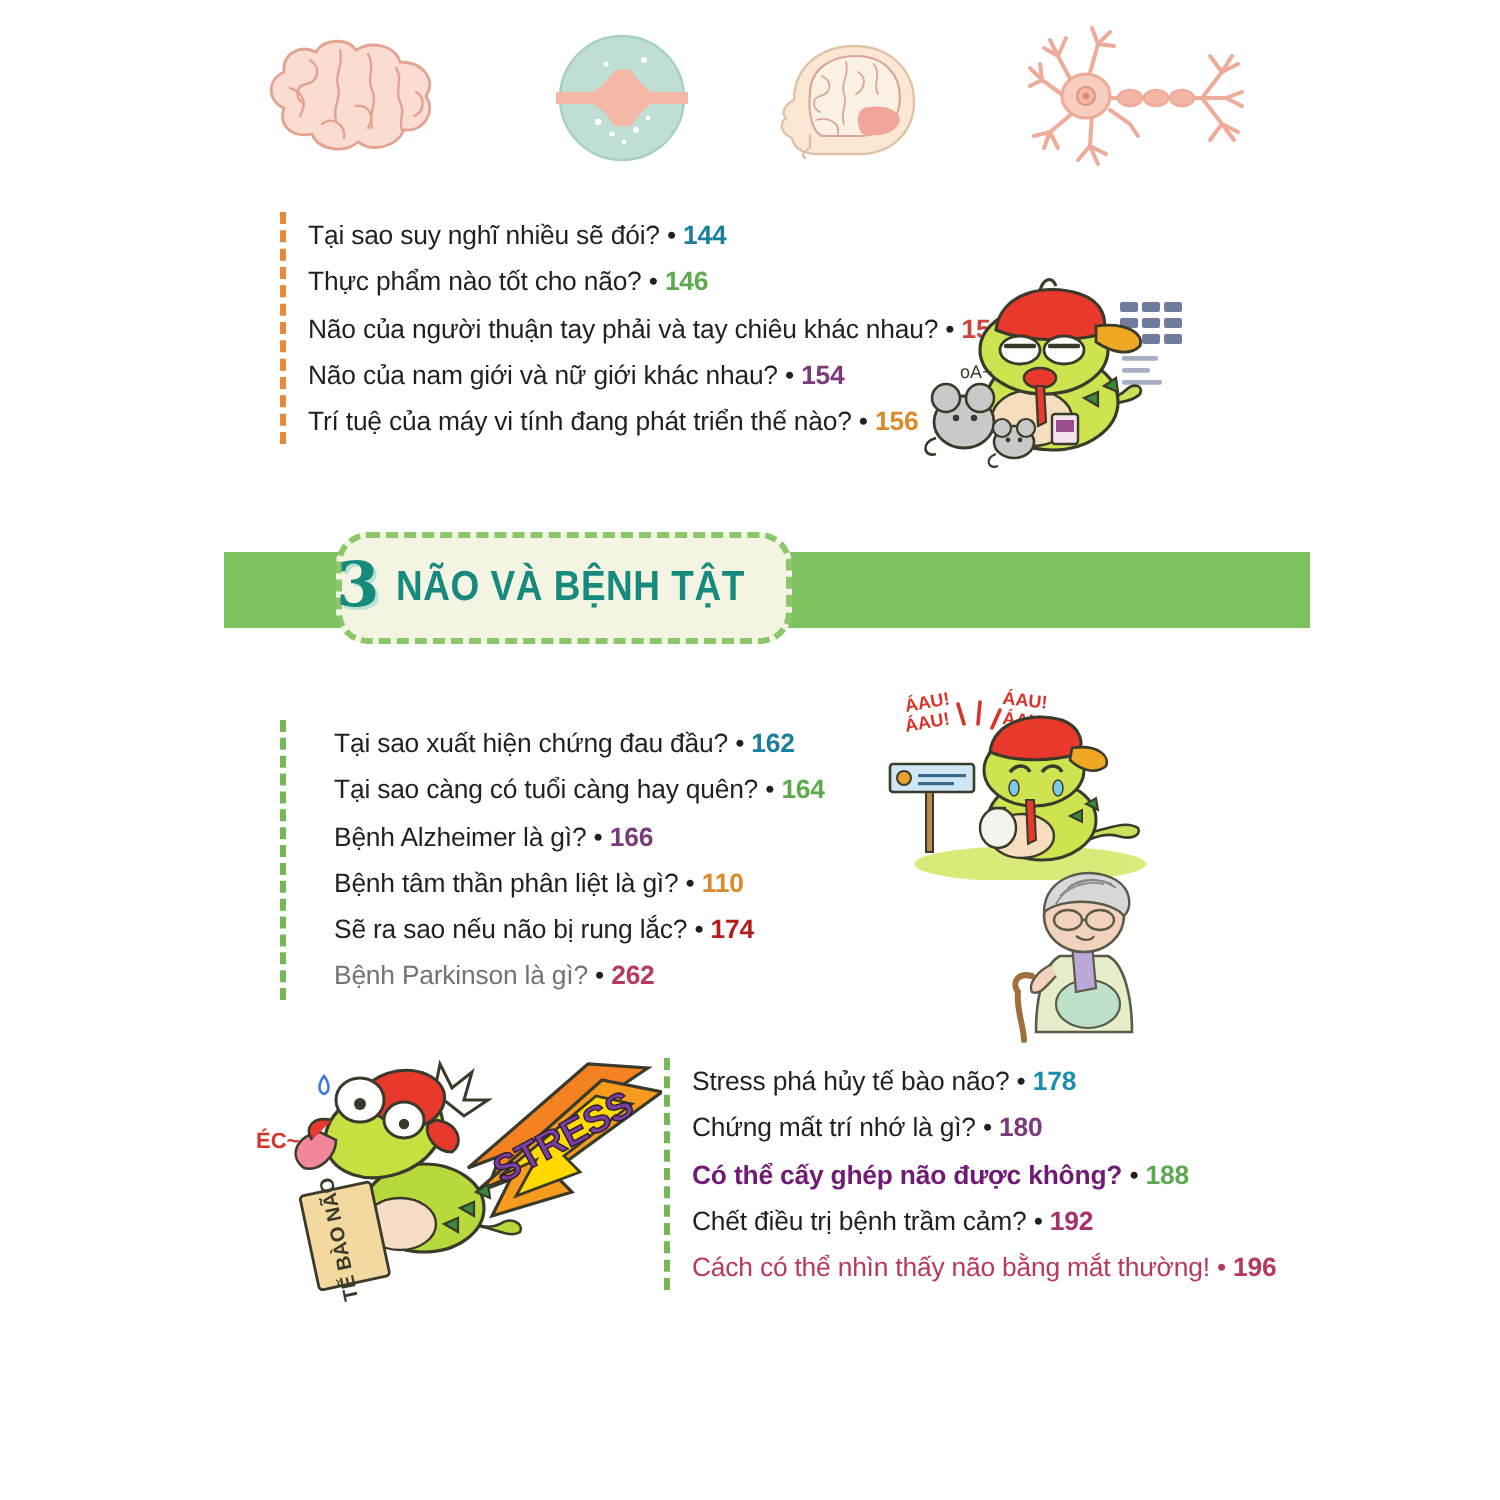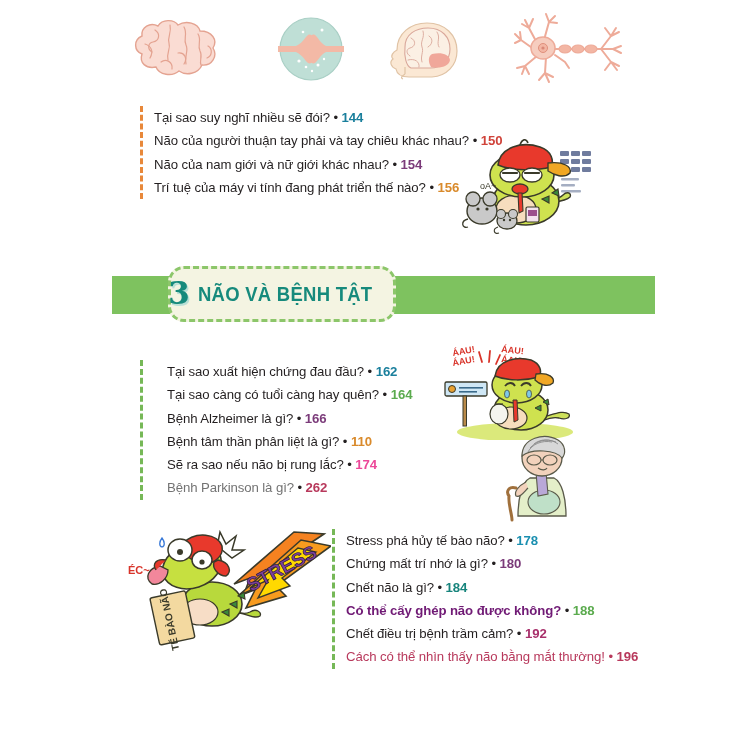--- a/index.html
+++ b/index.html
@@ -165,20 +165,21 @@
       <g stroke="#eeab99" stroke-width="2" fill="none" stroke-linecap="round">
         <path d="M88 39 L98 26 M98 26 L103 18 M98 26 L92 18 M98 26 L106 22"></path>
         <path d="M88 39 L98 52 M98 52 L104 60 M98 52 L92 60 M98 52 L106 56"></path>
         <path d="M88 39 L100 39 M100 39 L108 36 M100 39 L108 43"></path>
       </g>
     </svg>
   </div>
 
   <div class="toc" id="list-top" style="border-left-color: rgb(232, 136, 58);">
       <div class="toc-item"><span style="color: rgb(35, 31, 32); margin-top: 48px;">Tại sao suy nghĩ nhiều sẽ đói?</span><span class="sep" style="color: rgb(35, 31, 32);"> • </span><span class="pg" style="color: rgb(26, 127, 156);">144</span></div>
+      <div class="toc-item"><span style="color: rgb(35, 31, 32);">Thực phẩm nào tốt cho não?</span><span class="sep" style="color: rgb(35, 31, 32);"> • </span><span class="pg" style="color: rgb(91, 171, 78);">146</span></div>
       <div class="toc-item"><span style="color: rgb(35, 31, 32);">Não của người thuận tay phải và tay chiêu khác nhau?</span><span class="sep" style="color: rgb(35, 31, 32);"> • </span><span class="pg" style="color: rgb(208, 67, 58);">150</span></div>
       <div class="toc-item"><span style="color: rgb(35, 31, 32);">Não của nam giới và nữ giới khác nhau?</span><span class="sep" style="color: rgb(35, 31, 32);"> • </span><span class="pg" style="color: rgb(123, 59, 122);">154</span></div>
       <div class="toc-item"><span style="color: rgb(35, 31, 32);">Trí tuệ của máy vi tính đang phát triển thế nào?</span><span class="sep" style="color: rgb(35, 31, 32);"> • </span><span class="pg" style="color: rgb(217, 138, 43);">156</span></div>
     </div>
 
   <svg class="ill" style="left:460px; top:135px;" width="155" height="108" viewBox="0 0 155 108">
 
     <g fill="#3a4a7a" opacity="0.72">
       <rect x="100" y="16" width="9" height="5" rx="1"></rect>
         <rect x="111" y="16" width="9" height="5" rx="1"></rect>
@@ -241,21 +242,21 @@
   <div id="chapter-plate" style="background: rgb(244, 244, 226); border-color: rgb(140, 198, 106);">
     <span id="chapter-num" style="color: rgb(22, 138, 124);">3</span>
     <span id="chapter-title" style="color: rgb(22, 138, 124);">NÃO VÀ BỆNH TẬT</span>
   </div>
 
   <div class="toc green" id="list-mid" style="border-left-color: rgb(118, 184, 87);">
       <div class="toc-item"><span style="color: rgb(35, 31, 32);">Tại sao xuất hiện chứng đau đầu?</span><span class="sep" style="color: rgb(35, 31, 32);"> • </span><span class="pg" style="color: rgb(26, 127, 156);">162</span></div>
       <div class="toc-item"><span style="color: rgb(35, 31, 32);">Tại sao càng có tuổi càng hay quên?</span><span class="sep" style="color: rgb(35, 31, 32);"> • </span><span class="pg" style="color: rgb(91, 171, 78);">164</span></div>
       <div class="toc-item"><span style="color: rgb(35, 31, 32);">Bệnh Alzheimer là gì?</span><span class="sep" style="color: rgb(35, 31, 32);"> • </span><span class="pg" style="color: rgb(123, 59, 122);">166</span></div>
       <div class="toc-item"><span style="color: rgb(35, 31, 32);">Bệnh tâm thần phân liệt là gì?</span><span class="sep" style="color: rgb(35, 31, 32);"> • </span><span class="pg" style="color: rgb(217, 138, 43);">110</span></div>
-      <div class="toc-item"><span style="color: rgb(35, 31, 32);">Sẽ ra sao nếu não bị rung lắc?</span><span class="sep" style="color: rgb(35, 31, 32);"> • </span><span class="pg" style="color: #ec4899;">174</span></div>
+      <div class="toc-item"><span style="color: rgb(35, 31, 32);">Sẽ ra sao nếu não bị rung lắc?</span><span class="sep" style="color: rgb(35, 31, 32);"> • </span><span class="pg" style="color: #b91c1c;">174</span></div>
       <div class="toc-item"><span style="color: #737373;">Bệnh Parkinson là gì?</span><span class="sep" style="color: rgb(35, 31, 32);"> • </span><span class="pg" style="color: rgb(184, 57, 92);">262</span></div>
     </div>
 
   <svg class="ill" style="left:435px; top:340px;" width="160" height="100" viewBox="0 0 160 100">
 
     <ellipse cx="80" cy="92" rx="58" ry="9" fill="#cfe24f" opacity="0.75"></ellipse>
 
     <g fill="#d8342a" font-family="Liberation Sans, sans-serif" font-size="9" font-weight="bold">
       <text x="18" y="16" transform="rotate(-10 18 16)">ÁAU!</text>
       <text x="18" y="26" transform="rotate(-10 18 26)">ÁAU!</text>
@@ -366,19 +367,18 @@
       <rect x="28" y="78" width="36" height="48" rx="2" fill="#f3d9a0" stroke="#3a3a2a" stroke-width="1.4"></rect>
       <text x="46" y="103" font-family="Liberation Sans, sans-serif" font-size="10" font-weight="bold" fill="#3a3a2a" text-anchor="middle" transform="rotate(-90 46 103)">TẾ BÀO NÃO</text>
     </g>
 
     <path d="M112 80 l6 -4 l1 7 Z M104 88 l7 -3 l0 7 Z M96 96 l7 -3 l0 7 Z" fill="#3a8a3a" stroke="#3a3a2a" stroke-width="1.1"></path>
   </svg>
 
   <div class="toc green" id="list-bottom" style="border-left-color: rgb(118, 184, 87);">
       <div class="toc-item"><span style="color: rgb(35, 31, 32);">Stress phá hủy tế bào não?</span><span class="sep" style="color: rgb(35, 31, 32);"> • </span><span class="pg" style="color: rgb(26, 143, 176);">178</span></div>
       <div class="toc-item"><span style="color: rgb(35, 31, 32);">Chứng mất trí nhớ là gì?</span><span class="sep" style="color: rgb(35, 31, 32);"> • </span><span class="pg" style="color: rgb(123, 59, 122);">180</span></div>
-      <div class="toc-item"><span style="color: rgb(35, 31, 32);">Chết não là gì?</span><span class="sep" style="color: rgb(35, 31, 32);"> • </span><span class="pg" style="color: rgb(23, 132, 124);">184</span></div>
       <div class="toc-item"><span style="color: #701a75; font-weight: bold;">Có thể cấy ghép não được không?</span><span class="sep" style="color: rgb(35, 31, 32);"> • </span><span class="pg" style="color: rgb(91, 171, 78);">188</span></div>
       <div class="toc-item"><span style="color: rgb(35, 31, 32);">Chết điều trị bệnh trầm cảm?</span><span class="sep" style="color: rgb(35, 31, 32);"> • </span><span class="pg" style="color: rgb(168, 48, 107);">192</span></div>
       <div class="toc-item hl"><span style="color: rgb(184, 57, 92);">Cách có thể nhìn thấy não bằng mắt thường!</span><span class="sep" style="color: rgb(184, 57, 92);"> • </span><span class="pg" style="color: rgb(184, 57, 92);">196</span></div>
     </div>
 
 </div>
 
 </body></html>

